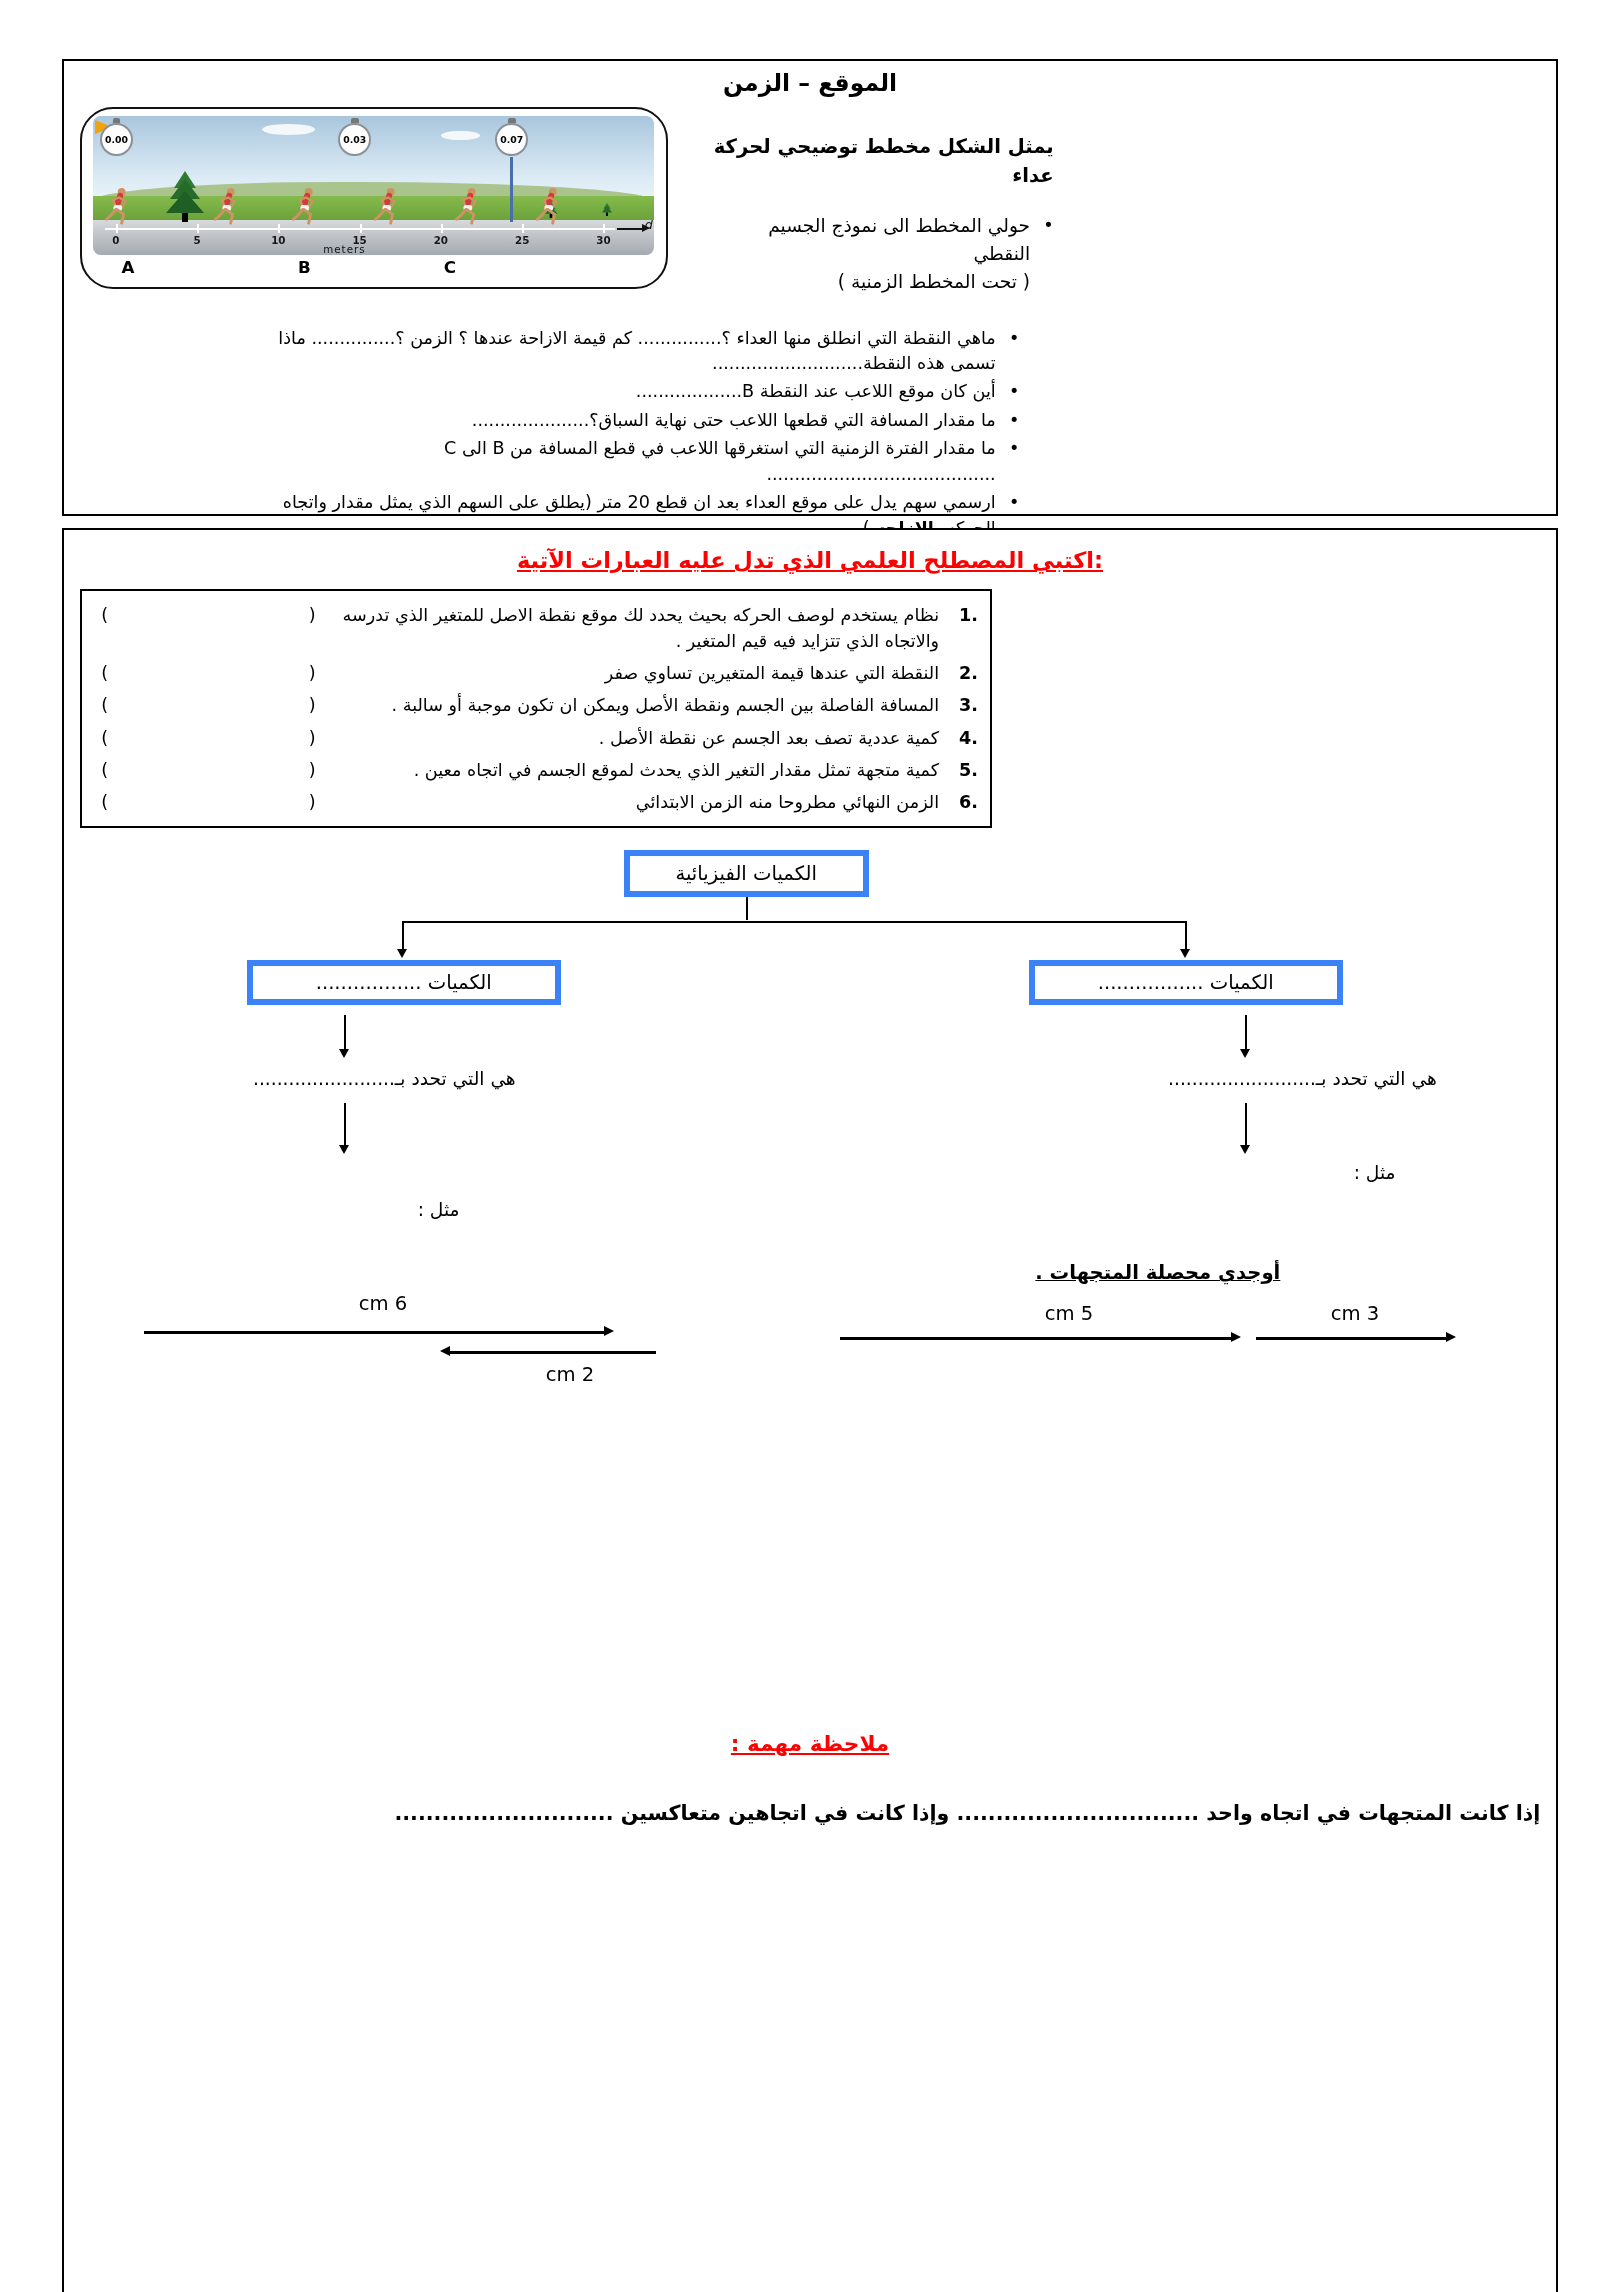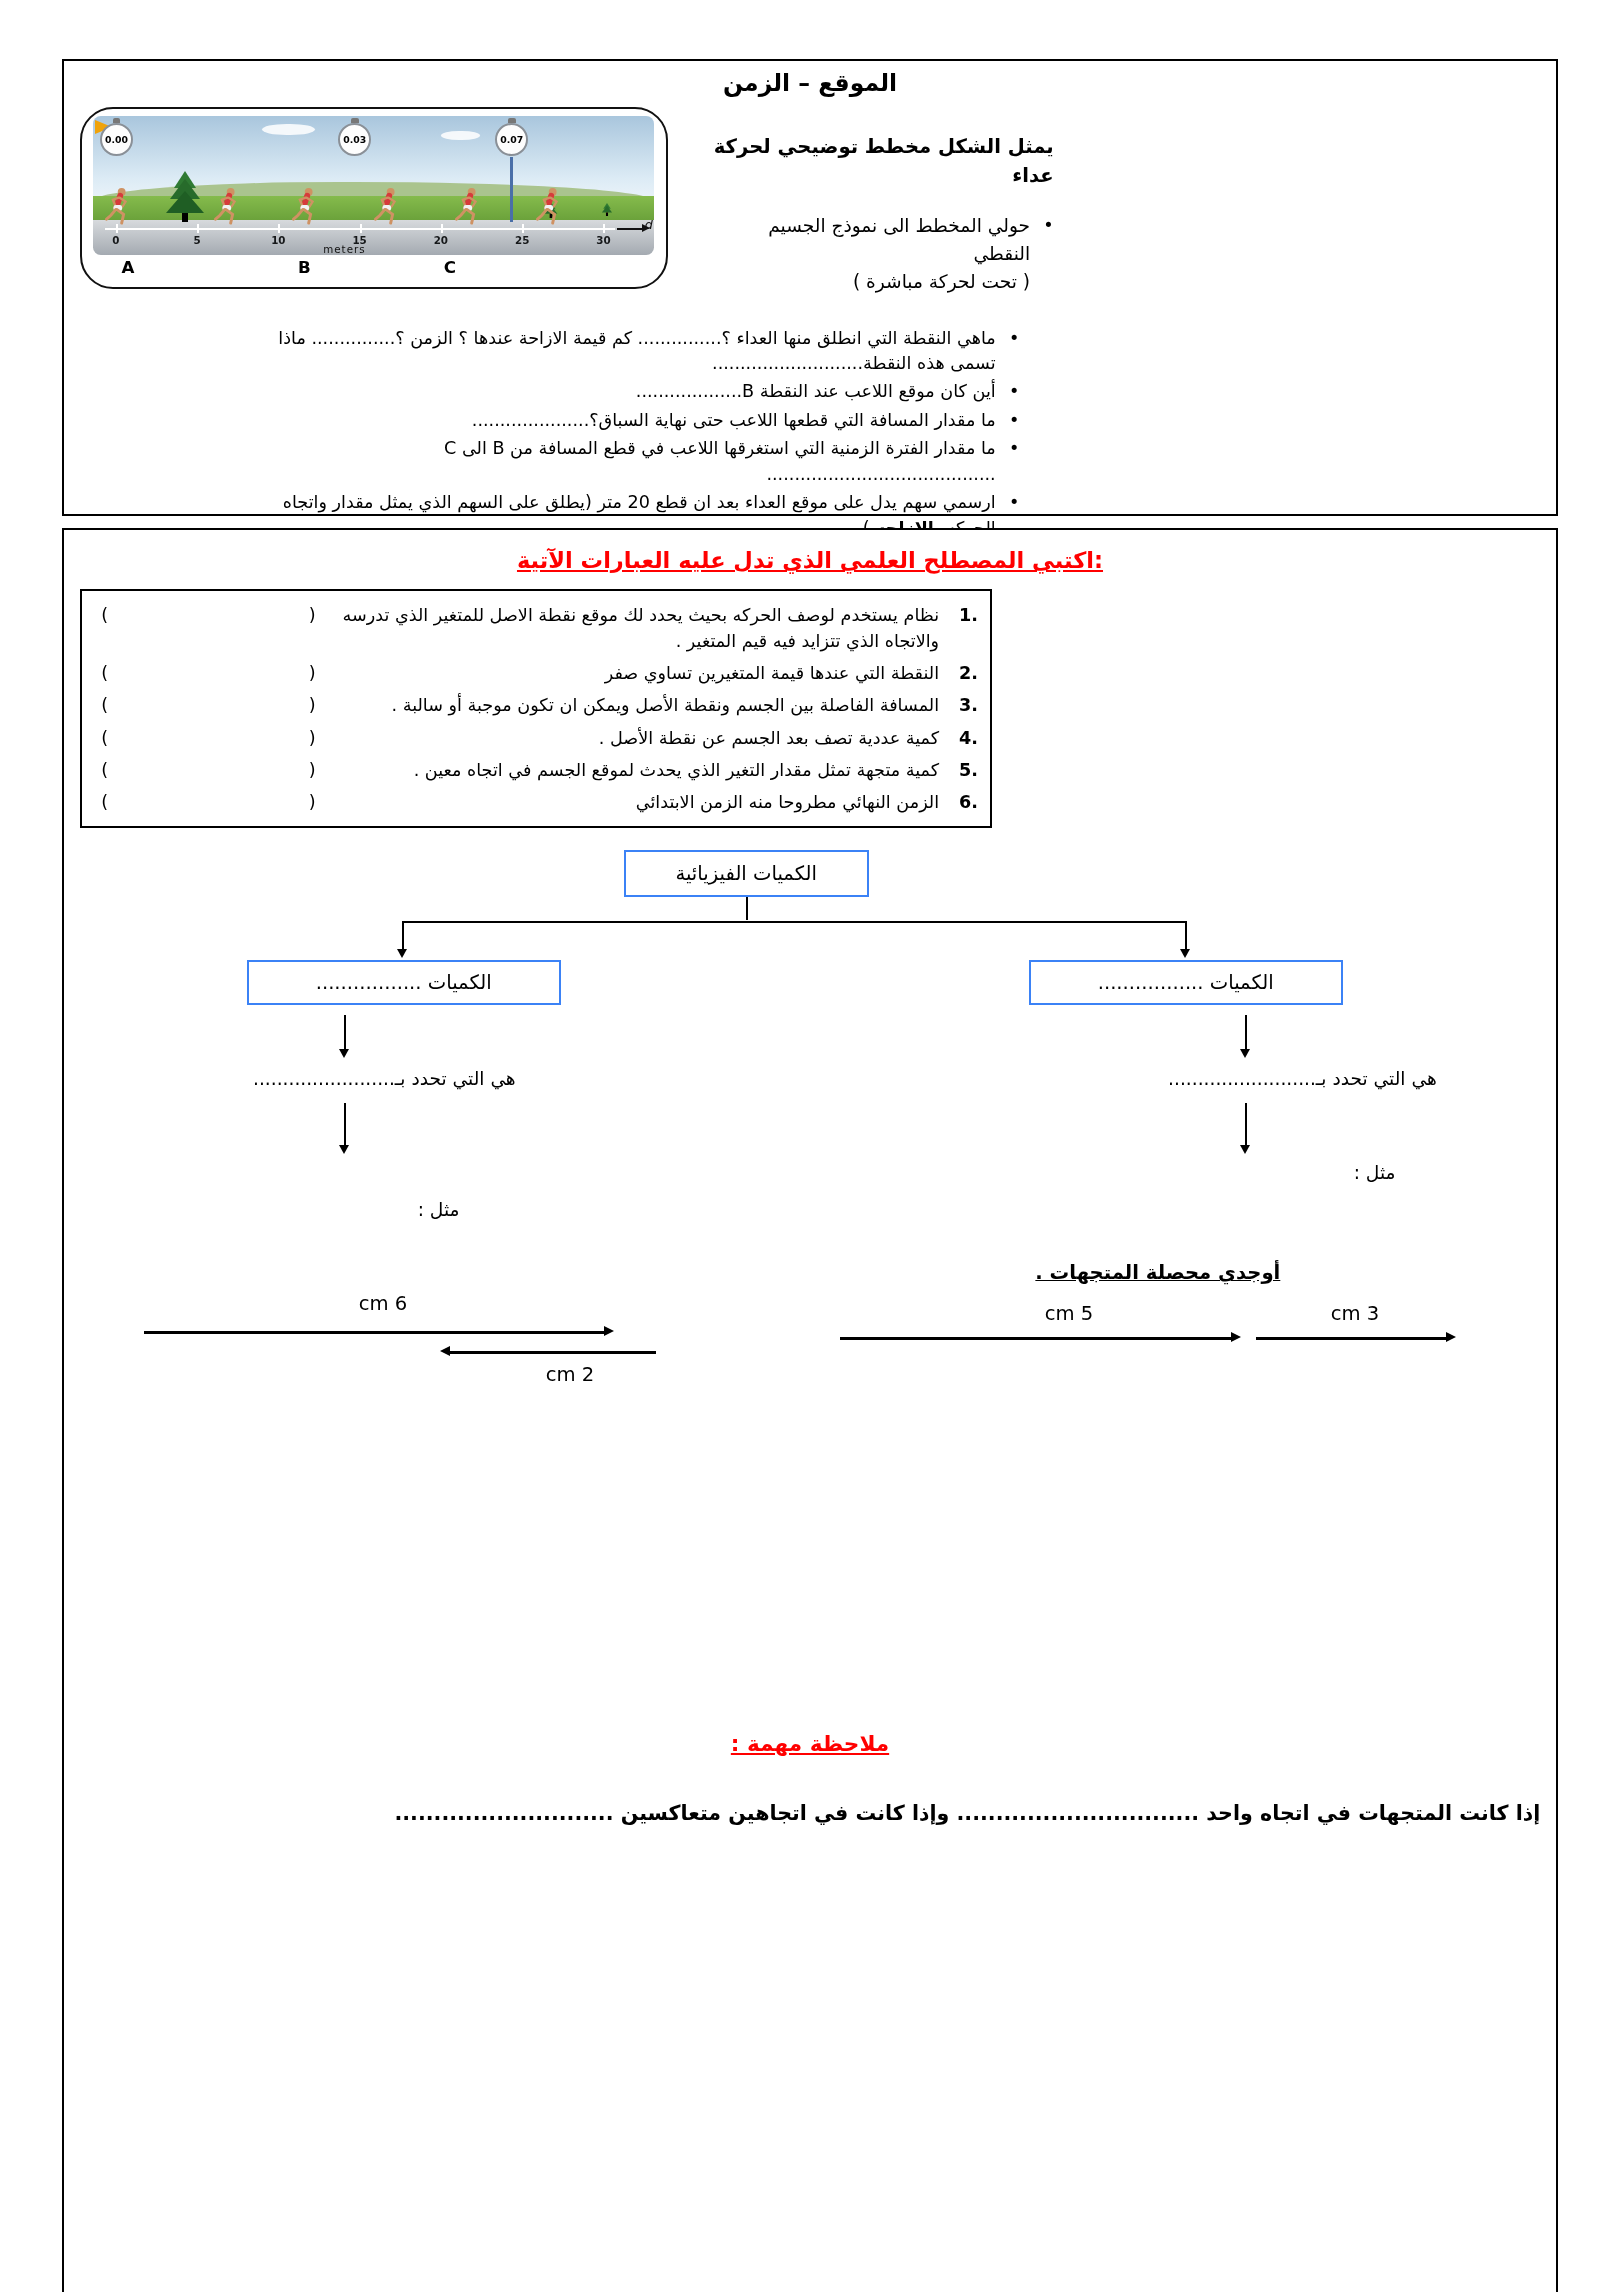--- a/index.html
+++ b/index.html
@@ -73,21 +73,21 @@
   
   .red-heading { color:#ff0000; font-weight:bold; font-size:22.5px; text-align:center; text-decoration:underline; margin-top:3.9px; }
   .terms-box { width:912px; border:2px solid #000; margin-top:15.7px; padding:7.8px 11.8px; direction:rtl; font-size:17.6px; line-height:1.5; }
   .term-row { display:flex; gap:7.8px; padding:2.9px 0; }
   .term-num { flex:none; width:31px; direction:ltr; text-align:right; font-weight:bold; }
   .term-text { flex:1; }
   .term-answer { flex:none; width:230px; direction:ltr; display:flex; justify-content:space-between; padding:0 7.8px; align-self:flex-start; }
 
   
   .flowchart { position:relative; height:392px; margin-top:21.6px; }
-  .fc-box { position:absolute; border:2px solid #3b82f6; display:flex; align-items:center; justify-content:center; font-size:19.6px; direction:rtl; background:#fff; }
+  .fc-box { position:absolute; border:6px solid #3b82f6; display:flex; align-items:center; justify-content:center; font-size:19.6px; direction:rtl; background:#fff; }
   .fc-root { left:544px; top:0; width:245px; height:47px; }
   .fc-left { left:167px; top:110px; width:314px; height:45px; }
   .fc-right { left:949px; top:110px; width:314px; height:45px; }
   .fc-line { position:absolute; background:#000; }
   .fc-stub { left:666px; top:47px; width:2px; height:23.5px; }
   .fc-h { left:322px; top:71px; width:784px; height:2px; }
   .v-arrow { position:absolute; width:2px; background:#000; }
   .v-arrow::after { content:""; position:absolute; left:-4.4px; bottom:-8.8px; border-left:5.4px solid transparent; border-right:5.4px solid transparent; border-top:9.8px solid #000; }
   .va-l1 { left:322px; top:71px; height:29px; }
   .va-r1 { left:1105px; top:71px; height:29px; }
@@ -259,21 +259,21 @@
           <span class="pt pt-c">C</span>
         </div>
       </div>
 
       <div class="caption-col">
         <p class="caption-title">يمثل الشكل مخطط توضيحي لحركة عداء</p>
         <div class="caption-bullet">
           <span class="bullet">•</span>
           <span>
             <span>حولي المخطط الى نموذج الجسيم النقطي</span><br>
-            <span>( تحت لحركة مباشرة )</span>
+            <span>( تحت المخطط الزمنية )</span>
           </span>
         </div>
       </div>
     </div>
 
     <ul class="questions">
       <li class="q-item">
           <span class="bullet">•</span>
           <span>ماهي النقطة التي انطلق منها العداء ؟...............    كم قيمة الازاحة عندها ؟ الزمن ؟...............    ماذا تسمى هذه النقطة...........................</span>
         </li>

